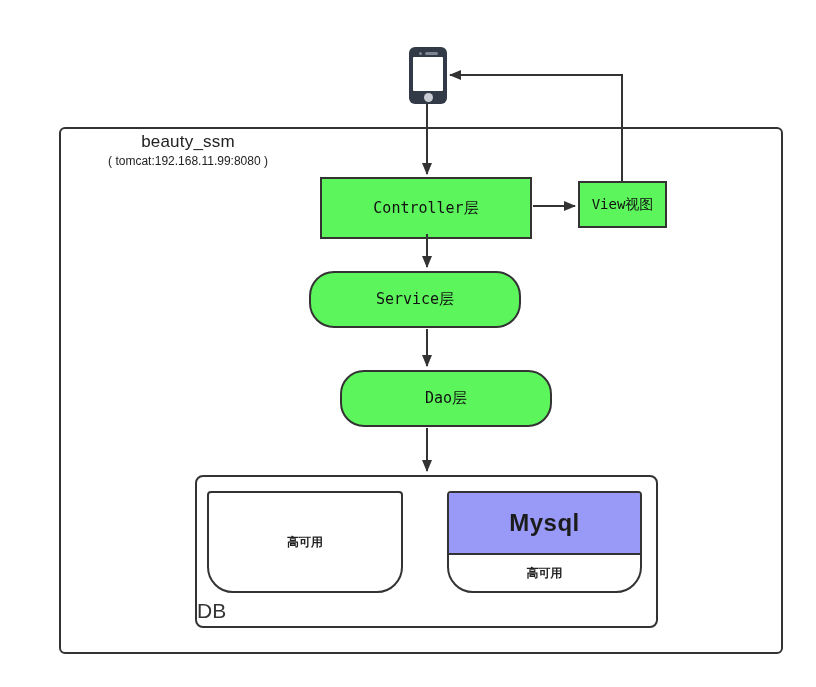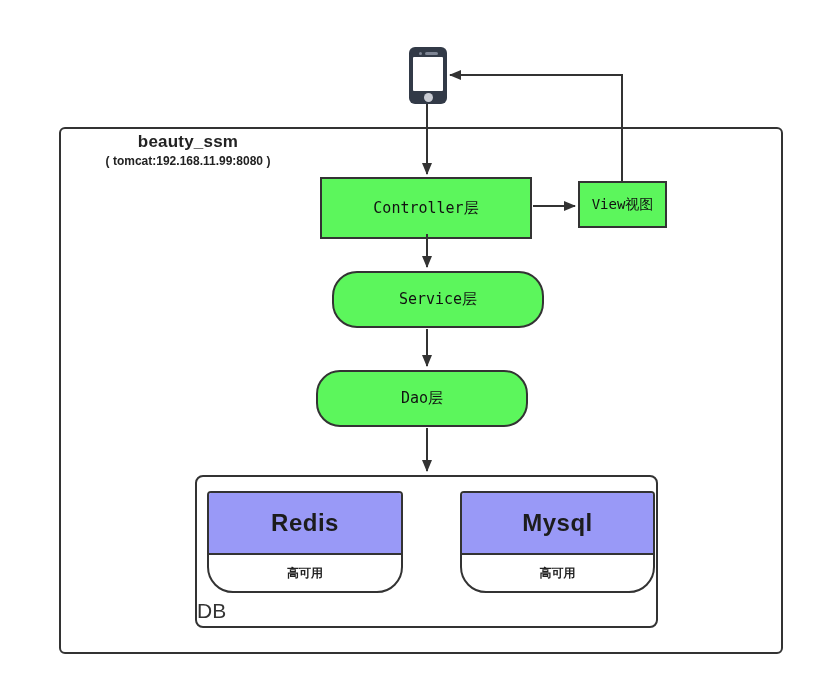--- a/index.html
+++ b/index.html
@@ -17,21 +17,21 @@
     position:relative;width:816px;height:687px;background:var(--background);
     font-family:"Liberation Sans",sans-serif;color:var(--text);overflow:hidden;
   }
   
   .sys-container{
     position:absolute;left:59px;top:127px;width:724px;height:527px;
     border:2px solid var(--stroke);border-radius:6px;background:var(--background);
   }
   .sys-title{
     position:absolute;left:61px;top:132px;width:254px;text-align:center;
-    font-weight:bold;color:var(--text);
+    font-weight:normal;color:var(--text);
   }
   .sys-title .t1{font-size:17px;line-height:20px;letter-spacing:0.2px;}
   .sys-title .t2{font-size:12px;line-height:18px;white-space:nowrap;}
   
   .phone{
     position:absolute;left:409px;top:47px;width:38px;height:57px;
     background:var(--phone-body);border-radius:6px;z-index:6;
   }
   .phone .screen{
     position:absolute;left:4px;right:4px;top:10px;bottom:13px;
@@ -50,39 +50,39 @@
     border-radius:50%;background:var(--phone-button);
   }
   
   .layer-node{
     position:absolute;display:flex;align-items:center;justify-content:center;
     background:var(--layer-fill);border:2px solid var(--stroke);
     font-family:"DejaVu Sans Mono","Liberation Mono",monospace;
     font-size:15px;color:#111;z-index:3;
   }
   .node-controller{left:320px;top:177px;width:212px;height:62px;}
-  .node-service{left:332px;top:271px;width:212px;height:57px;border-radius:25px;}
-  .node-dao{left:316px;top:370px;width:212px;height:57px;border-radius:24px;}
+  .node-service{left:309px;top:271px;width:212px;height:57px;border-radius:25px;}
+  .node-dao{left:340px;top:370px;width:212px;height:57px;border-radius:24px;}
   .node-view{left:578px;top:181px;width:89px;height:47px;font-size:14px;text-align:center;}
   
   .db-group{
     position:absolute;left:195px;top:475px;width:463px;height:153px;
     border:2px solid var(--stroke);border-radius:8px;background:var(--background);z-index:2;
   }
   .db-label{
     position:absolute;left:0;right:0;bottom:3px;text-align:left;
     font-size:21px;color:#333;font-family:"Liberation Sans",sans-serif;
   }
   .db-card{
     position:absolute;top:14px;width:196px;height:102px;
     border:2px solid var(--stroke);border-radius:4px 4px 26px 26px;
     overflow:hidden;background:#ffffff;display:flex;flex-direction:column;
   }
   .db-card.redis{left:10px;}
-  .db-card.mysql{left:263px;width:195px;}
+  .db-card.mysql{left:250px;width:195px;}
   .db-card .hd{
     height:62px;flex:0 0 62px;background:var(--db-header-fill);
     border-bottom:2px solid var(--stroke);
     display:flex;align-items:center;justify-content:center;
     font-weight:bold;font-size:24px;color:#1c1c1c;letter-spacing:0.5px;
   }
   .db-card .bd{
     flex:1;display:flex;align-items:center;justify-content:center;
     font-weight:bold;font-size:12px;color:#222;
   }
@@ -98,21 +98,20 @@
 
   <div class="sys-container"></div>
 
   <div class="sys-title">
     <div class="t1">beauty_ssm</div>
     <div class="t2">( tomcat:192.168.11.99:8080 )</div>
   </div>
 
   <div class="db-group">
     <div class="db-card redis">
-      <div class="hd">Redis</div>
       <div class="bd">高可用</div>
     </div>
     <div class="db-card mysql">
       <div class="hd">Mysql</div>
       <div class="bd">高可用</div>
     </div>
     <div class="db-label">DB</div>
   </div>
 
   <div class="layer-node node-controller">

